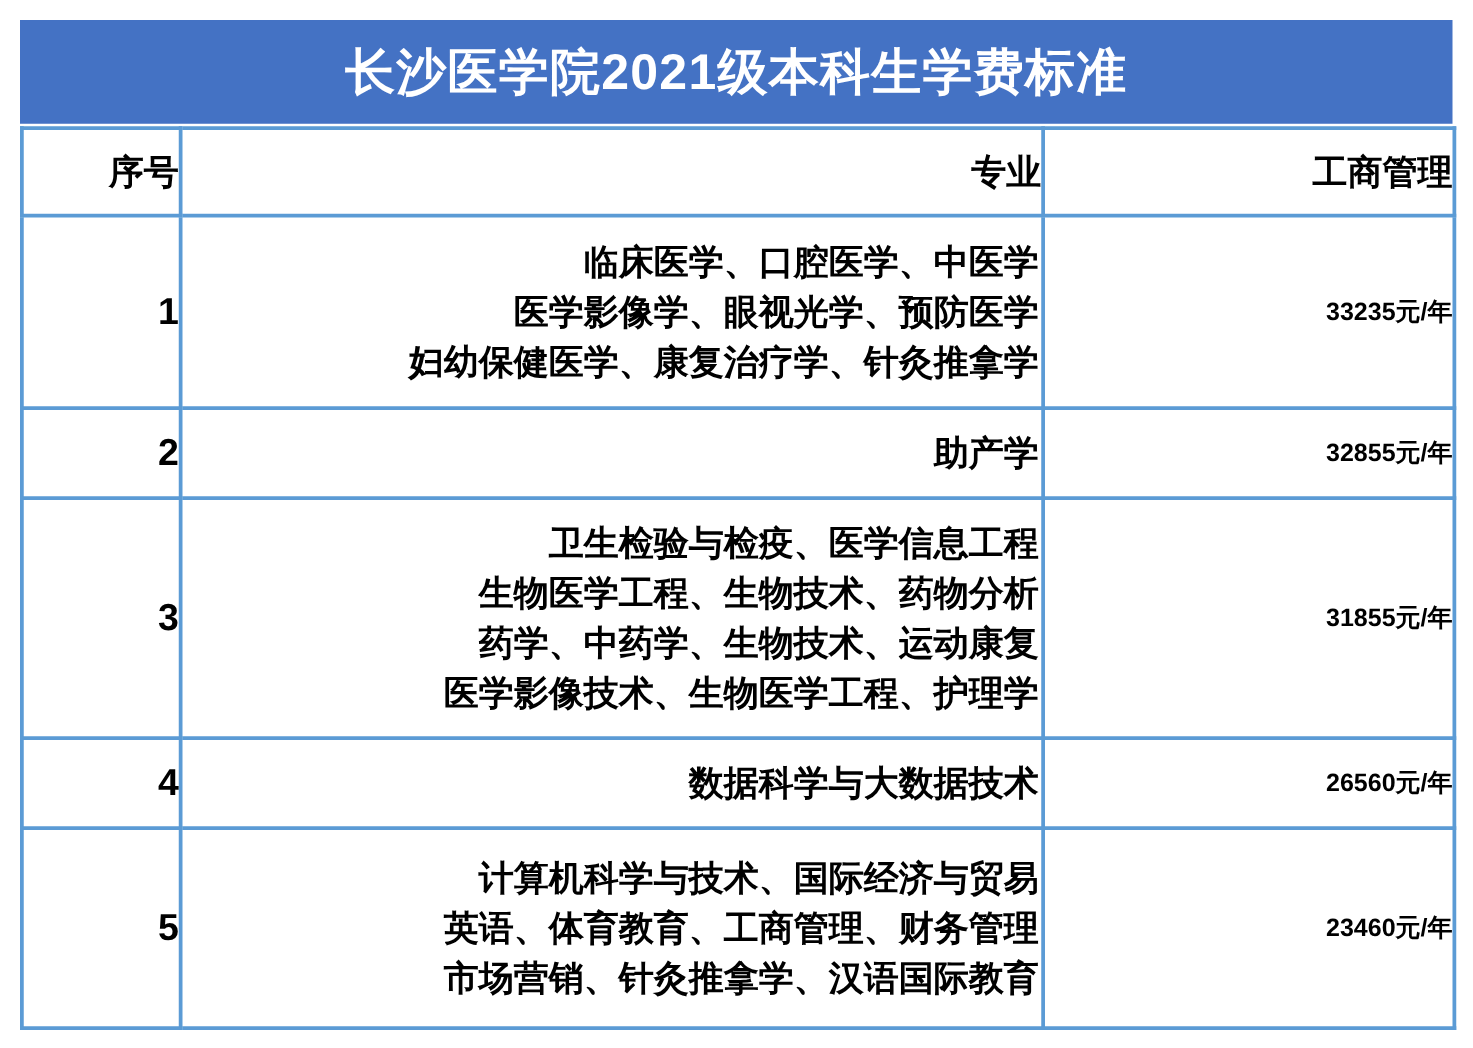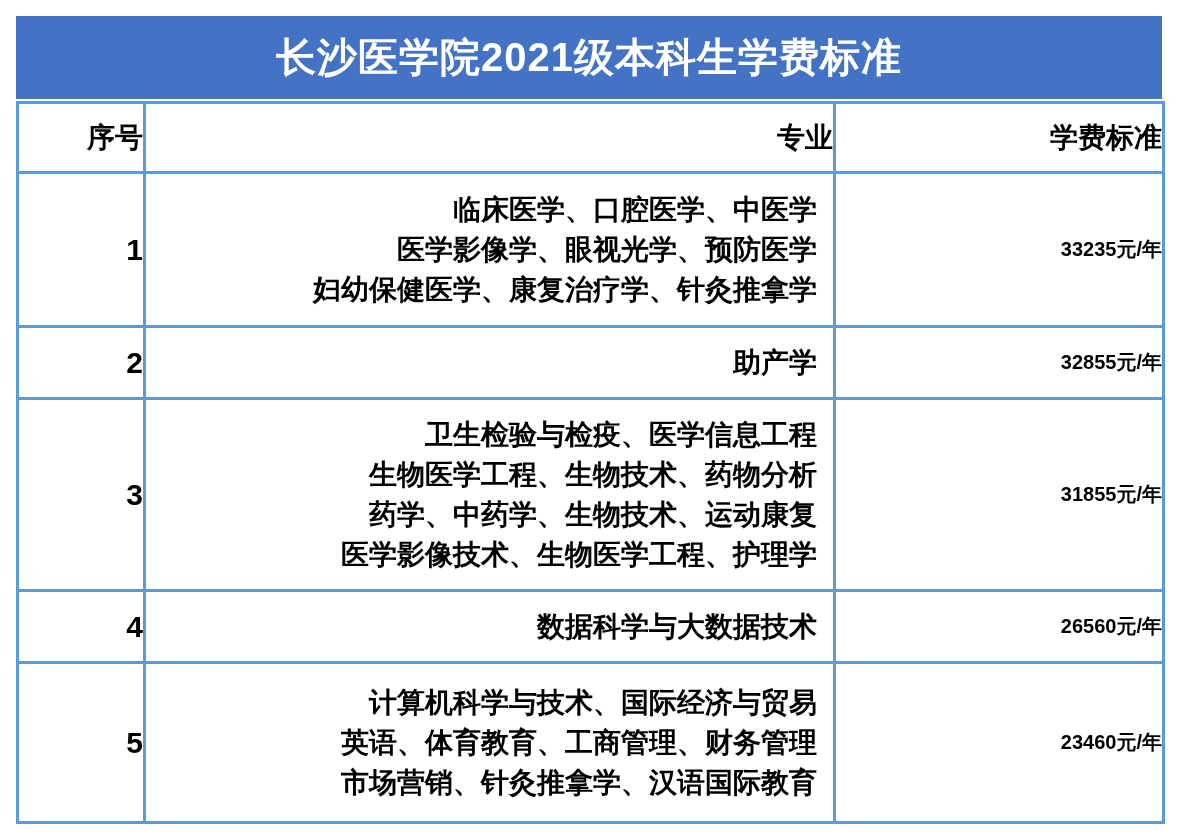--- a/index.html
+++ b/index.html
@@ -55,21 +55,21 @@
     font-weight:700;
   }
   td.cell-no{
     font-size:30px;
     font-weight:700;
   }
   td.cell-major{
     font-size:28px;
     font-weight:700;
     line-height:40px;
-    padding:6px 16px;
+    padding:6px 2px;
   }
   td.cell-fee{
     font-size:20px;
     font-weight:700;
     white-space:nowrap;
   }
   
   tbody tr:nth-child(1) td{height:154px;}
   tbody tr:nth-child(2) td{height:72px;}
   tbody tr:nth-child(3) td{height:192px;}
@@ -88,21 +88,21 @@
   <table class="fee-table">
     <colgroup>
       <col class="col-no">
       <col class="col-major">
       <col class="col-fee">
     </colgroup>
     <thead>
       <tr>
         <th>序号</th>
         <th>专业</th>
-        <th>学费标准</th>
+        <th>工商管理</th>
       </tr>
     </thead>
     <tbody>
         <tr>
     <td class="cell-no">1</td>
     <td class="cell-major">
             <div>临床医学、口腔医学、中医学</div>
             <div>医学影像学、眼视光学、预防医学</div>
             <div>妇幼保健医学、康复治疗学、针灸推拿学</div>
           </td>

